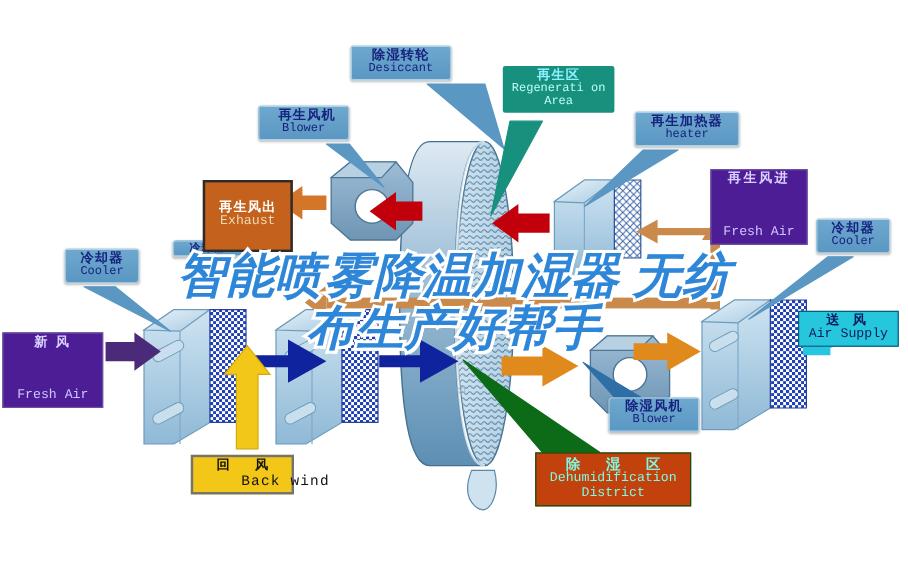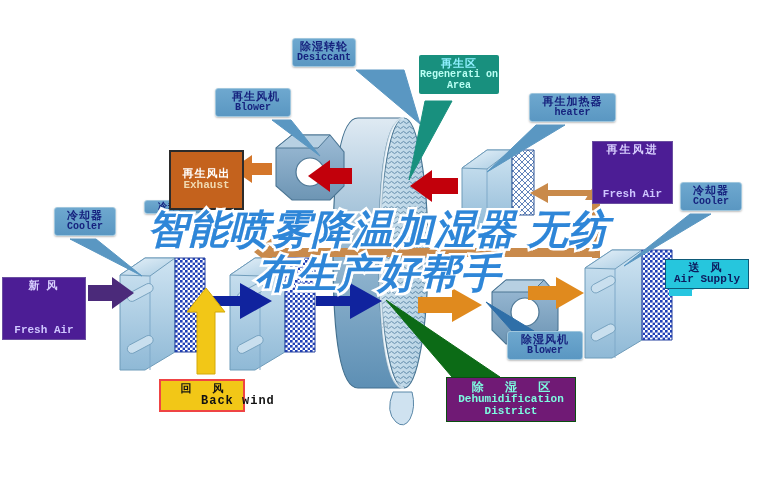--- a/index.html
+++ b/index.html
@@ -16,21 +16,21 @@
   
   .label{
     position:absolute;
     box-sizing:border-box;
     text-align:center;
     line-height:1.08;
     white-space:nowrap;
     z-index:6;
   }
   .label .cn{display:block;font-family:"Liberation Sans", sans-serif;font-weight:bold;}
-  .label .en{display:block;font-family:"Liberation Mono", monospace;font-weight:bold;}
+  .label .en{display:block;font-family:"Liberation Mono", monospace;font-weight:normal;}
 
   
   .lb-blue{
     background:linear-gradient(180deg,#6ea8cf 0%,#5a97c2 100%);
     border:1px solid #9fc6dd;
     color:#1c2f8c;
     border-radius:3px;
     box-shadow:0 1px 2px rgba(0,0,0,.25);
   }
   .lb-blue .cn{color:#16227e;font-size:11px;letter-spacing:1px;}
@@ -67,31 +67,31 @@
   .lb-cyan{
     background:#26c6dd;
     border:1px solid #0e5a78;
     color:#0d1b5e;
   }
   .lb-cyan .cn{color:#0d1b5e;font-size:11px;letter-spacing:4px;}
   .lb-cyan .en{color:#0d1b5e;font-size:11px;}
 
   
   .lb-green{
-    background:#701a75;
+    background:#c2410c;
     border:1px solid #0a4f11;
     color:#6ff7d8;
   }
   .lb-green .cn{color:#7dfbe0;font-size:12px;letter-spacing:9px;padding-left:9px;}
   .lb-green .en{color:#7dfbe0;font-size:11px;letter-spacing:0px;}
 
   
   .lb-yellow{
     background:#f2c717;
-    border:2px solid #ef4444;
+    border:2px solid #737373;
     color:#101010;
   }
   .lb-yellow .cn{color:#121212;font-size:11px;letter-spacing:9px;padding-left:9px;}
   .lb-yellow .en{color:#121212;font-size:12px;letter-spacing:1px;padding-left:40px;}
 
   
   #headline{
     position:absolute;
     left:0;top:208px;width:757px;
     text-align:center;
@@ -289,31 +289,31 @@
       <path d="M596 190 L548 190 L548 183 L530 193 L548 203 L548 196 L596 196 Z" fill="#c98a4b"></path>
     </g>
 
     <g>
       <path d="M592 258 L592 200 L585 200 L596 182 L607 200 L600 200 L600 258 Z" fill="#c98a4b"></path>
       <rect x="272" y="248" width="322" height="9" fill="#c98a4b"></rect>
       <path d="M272 238 L272 266 L254 252 Z" fill="#c98a4b"></path>
     </g>
   </svg>
 
-  <div class="label lb-blue" style="left:292px;top:38px;width:64px;padding:2px 0;">
+  <div class="label lb-blue" style="left:292px;top:38px;width:84px;padding:2px 0;">
     <span class="cn">除湿转轮</span>
     <span class="en">Desiccant</span>
   </div>
 
   <div class="label lb-blue" style="left:215px;top:88px;width:76px;padding:2px 16px;">
     <span class="cn">再生风机</span>
     <span class="en">Blower</span>
   </div>
 
-  <div class="label lb-teal" style="left:419px;top:55px;width:80px;padding:3px 0;white-space:normal;">
+  <div class="label lb-teal" style="left:419px;top:55px;width:93px;padding:3px 0;white-space:normal;">
     <span class="cn">再生区</span>
     <span class="en" style="white-space:normal;">Regenerati on Area</span>
   </div>
 
   <div class="label lb-blue" style="left:529px;top:93px;width:87px;padding:2px 0;">
     <span class="cn">再生加热器</span>
     <span class="en">heater</span>
   </div>
 
   <div class="label lb-purple" style="left:592px;top:141px;width:81px;padding:2px 0;">

